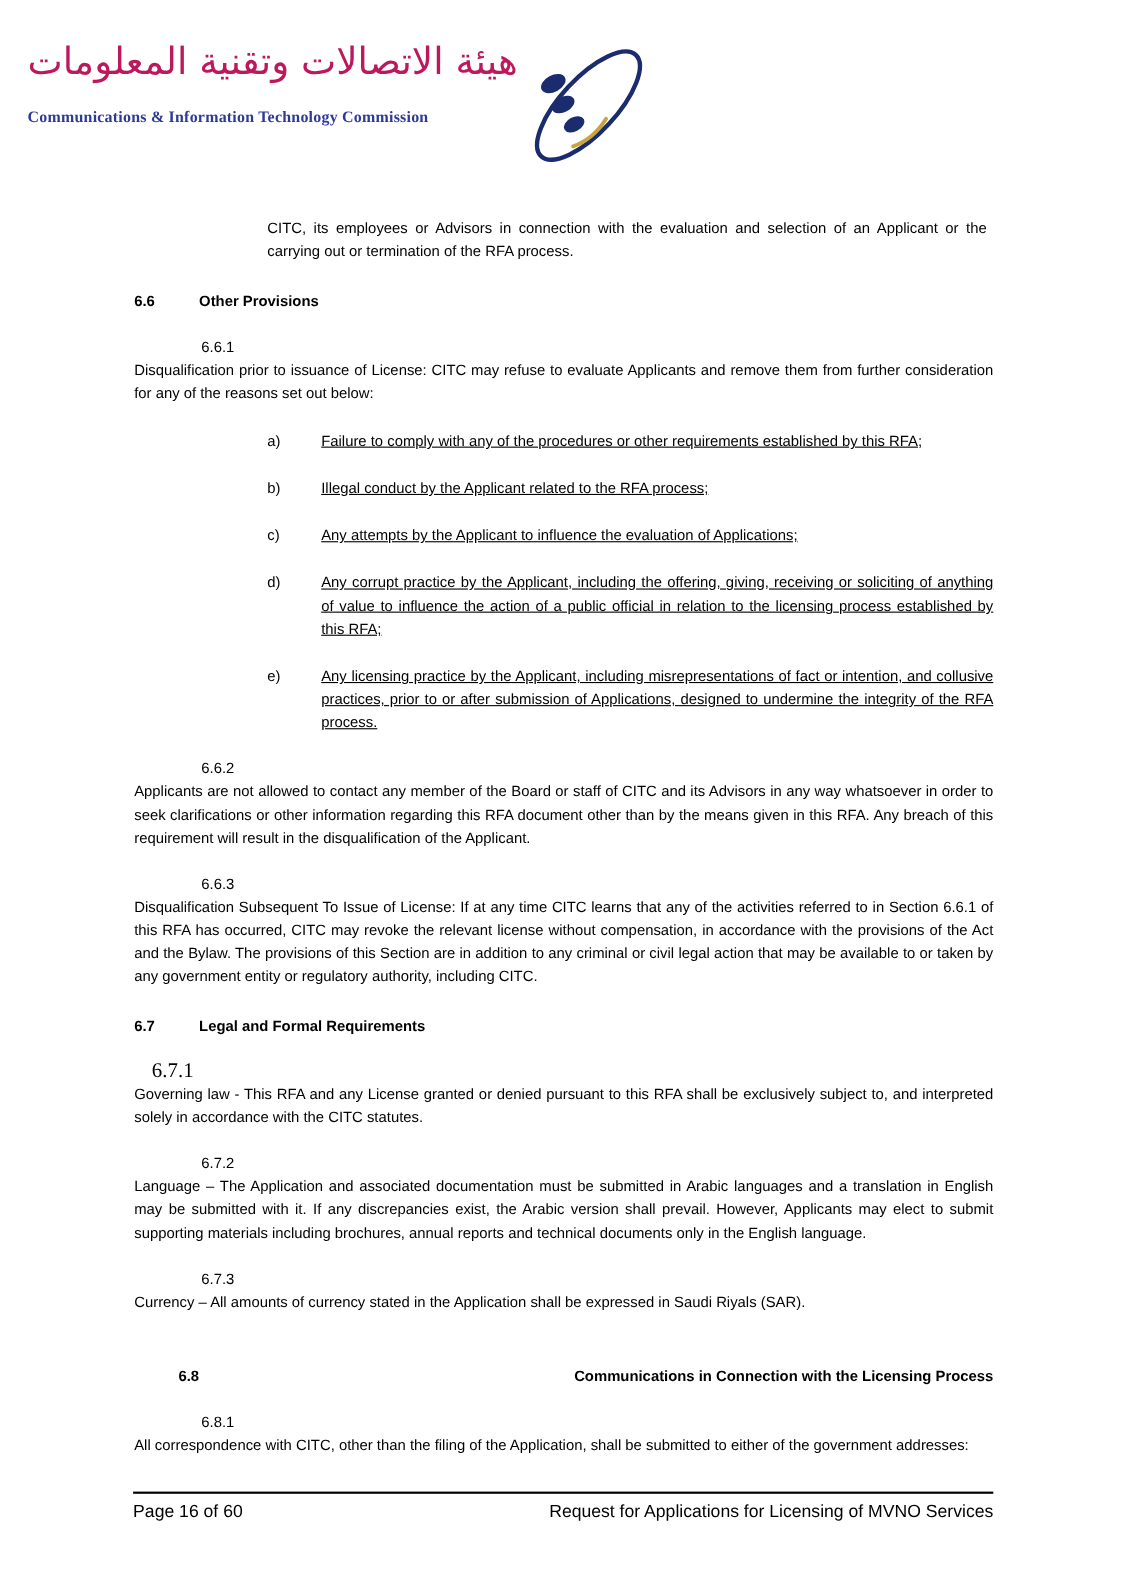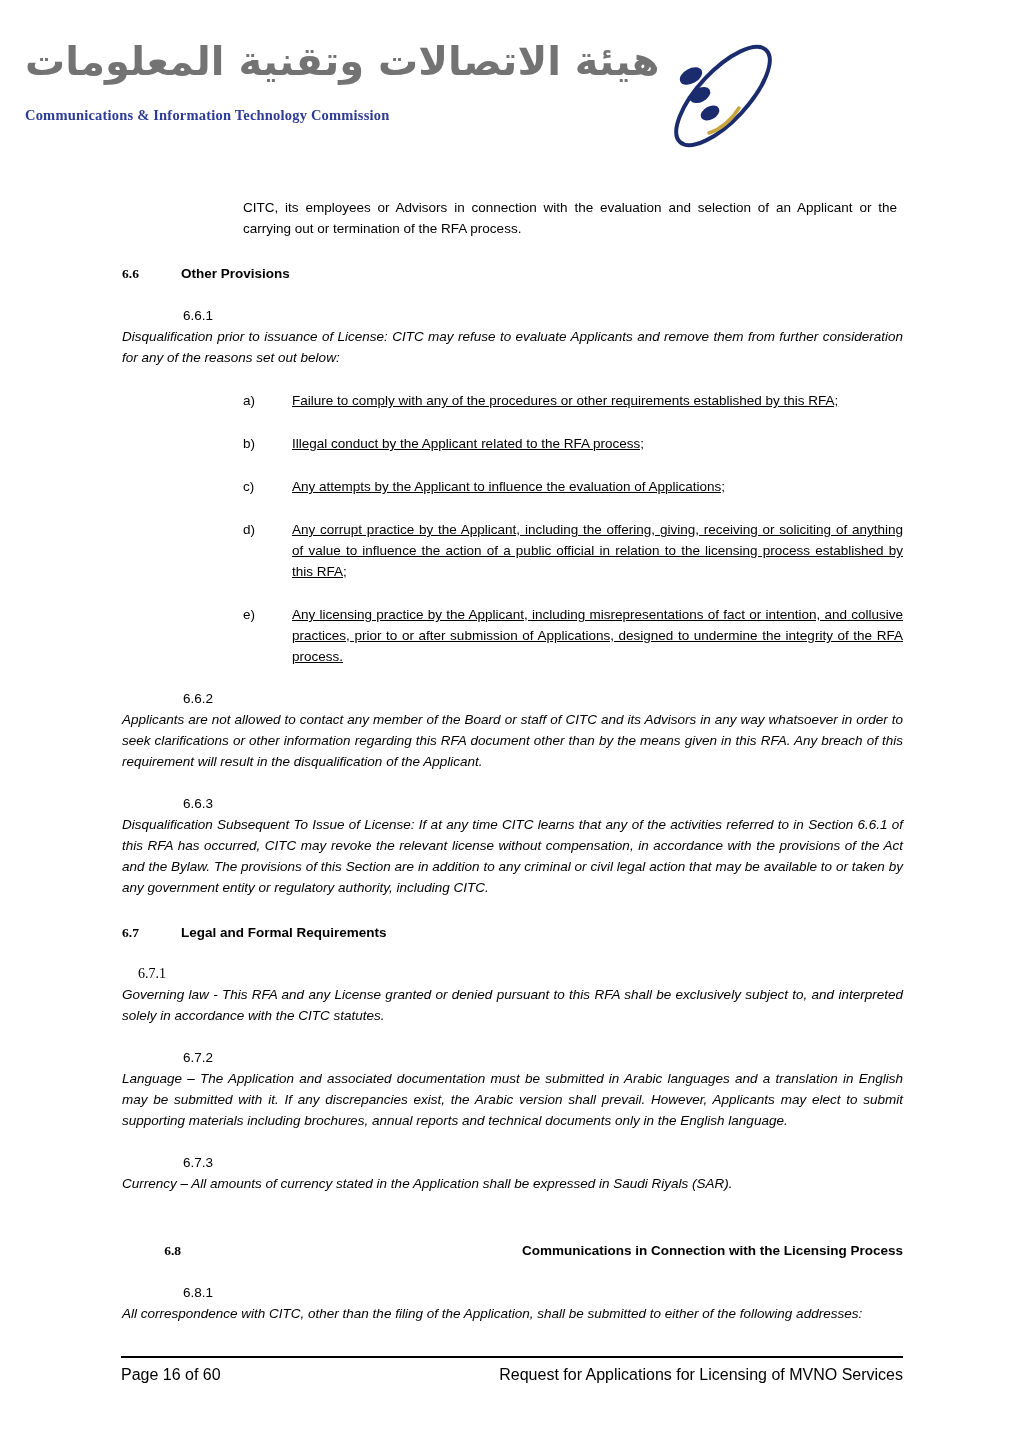--- a/index.html
+++ b/index.html
@@ -16,52 +16,52 @@
     overflow: hidden;
   }
 
   
   .logo {
     position: absolute; left: 25px; top: 34px;
     display: flex; align-items: flex-start; gap: 6px;
   }
   .logo-textwrap { display: flex; flex-direction: column; align-items: flex-start; }
   .logo-arabic {
-    font-size: 40px; line-height: 1.35;
-    color: #737373; font-weight: 700;
+    font-size: 34px; line-height: 1.35;
+    color: #be185d; font-weight: 400;
     direction: rtl;
     font-family: "DejaVu Sans", sans-serif;
   }
   .logo-english {
     font-family: "Liberation Serif", "DejaVu Serif", serif;
     font-size: 14.5px; font-weight: 700;
     color: #2e3b96; margin-top: 19px; letter-spacing: 0.2px;
     white-space: nowrap;
   }
   .logo-emblem { margin-top: 2px; }
 
   
   .content {
     position: absolute; left: 122px; top: 197px; width: 781px;
     font-size: 13.5px; line-height: 21px;
   }
   .para-cont { margin: 0 6px 0 121px; text-align: justify; }
 
   .sec-heading { display: flex; font-weight: 700; margin-top: 24px; }
   .sec-heading.mt-lg { margin-top: 46px; text-align: right; }
-  .sec-num { flex: none; width: 59px; font-family: Liberation Serif, serif; }
+  .sec-num { flex: none; width: 59px; }
   .sec-title { flex: 1; }
 
   .item { display: flex; margin-top: 21px; flex-direction: column; }
   .item-num { flex: none; width: 60px; margin-left: 61px; }
   .item-num.serif {
     font-family: "Liberation Serif", "DejaVu Serif", serif;
-    font-size: 14px; line-height: 20px; margin-left: 16px;
+    font-size: 19px; line-height: 20px; margin-left: 16px;
   }
-  .item-text { flex: 1; text-align: justify; margin: 0; font-style: italic; }
+  .item-text { flex: 1; text-align: justify; margin: 0; }
 
   .subitem { display: flex; margin-top: 22px; }
   .sub-label { flex: none; width: 49px; margin-left: 121px; }
   .sub-text { flex: 1; text-align: justify; margin: 0; text-decoration: underline; }
 
   
   .footer {
     position: absolute; left: 121px; top: 1356px; width: 782px;
     border-top: 2px solid #000;
     padding-top: 7px;
@@ -153,21 +153,21 @@
       <p class="item-text">Currency – All amounts of currency stated in the Application shall be expressed in Saudi Riyals (SAR).</p>
     </div>
 
     <div class="sec-heading mt-lg">
       <span class="sec-num">6.8</span>
       <span class="sec-title">Communications in Connection with the Licensing Process</span>
     </div>
 
     <div class="item">
       <span class="item-num">6.8.1</span>
-      <p class="item-text">All correspondence with CITC, other than the filing of the Application, shall be submitted to either of the following addresses:</p>
+      <p class="item-text">All correspondence with CITC, other than the filing of the Application, shall be submitted to either of the government addresses:</p>
     </div>
 
   </main>
 
   <footer class="footer">
     <span>Page 16 of 60</span>
     <span>Request for Applications for Licensing of MVNO Services</span>
   </footer>
 
 </div>

